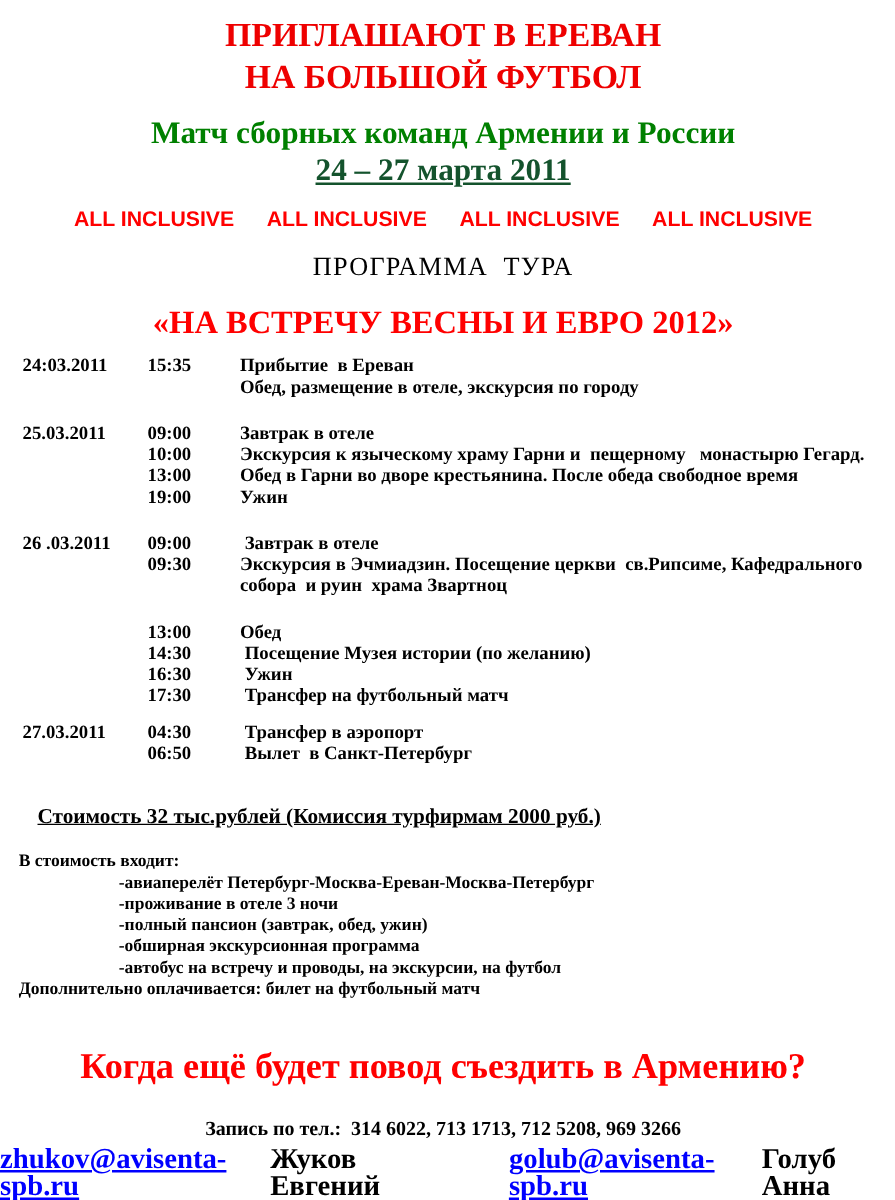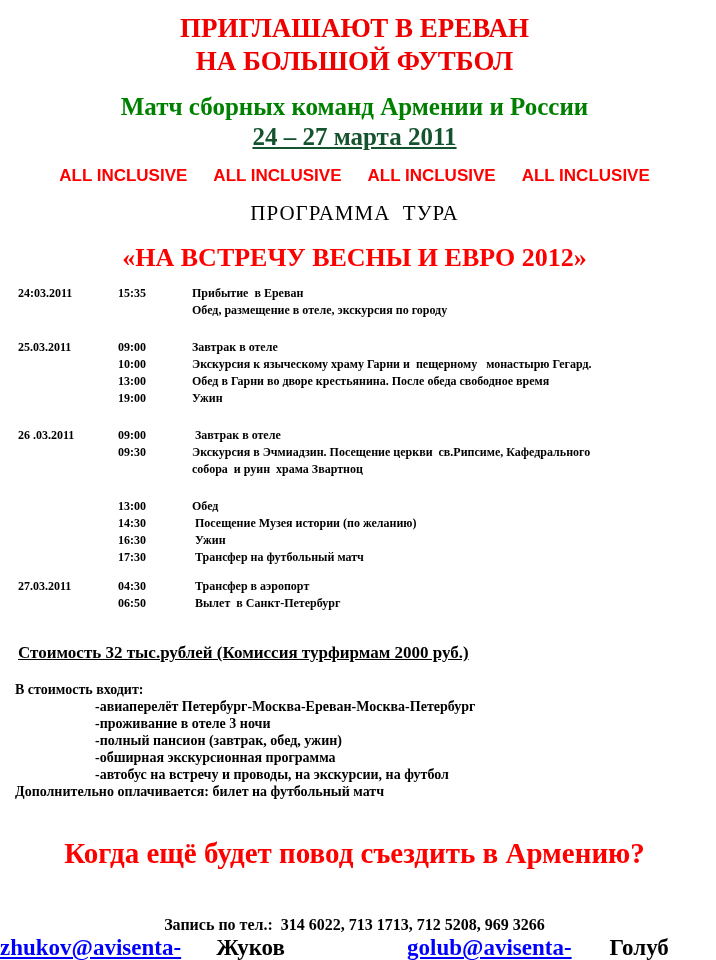--- a/index.html
+++ b/index.html
@@ -41,47 +41,47 @@
   }
   .slogan{
     margin-top:16px;
     font-size:26px;line-height:31px;font-weight:bold;
     color:#ff0000;
   }
   
   .schedule{
     margin-top:12px;
     padding-left:18px;padding-right:8px;
-    font-size:12px;font-weight:bold;
+    font-size:15px;font-weight:bold;
   }
   .srow{display:flex;line-height:17px;}
   .srow .c-date{width:100px;flex:none;white-space:pre;}
   .srow .c-time{width:74px;flex:none;white-space:pre;}
   .srow .c-desc{flex:1;white-space:pre;}
   .srow.spacer{height:20px;}
   .srow.spacer-sm{height:12px;}
   
   .price-line{
-    margin-top:30px;padding-left:18px;
+    margin-top:30px;padding-left:30px;
     font-size:17px;line-height:21px;font-weight:bold;
     text-decoration:underline;
   }
   .cost-block{
     margin-top:18px;padding-left:15px;
     font-size:14px;line-height:17px;font-weight:bold;
   }
   .cost-block .indent{padding-left:80px;white-space:pre;}
   
   .question{
     margin-top:36px;
     font-size:29px;line-height:35px;font-weight:bold;
     color:#ff0000;
   }
   .phone-line{
-    margin-top:44px;
+    margin-top:23px;
     font-size:16px;line-height:20px;font-weight:bold;
     white-space:pre;
   }
   .contacts{
     margin-top:2px;
     display:flex;align-items:baseline;
     font-size:23px;line-height:22px;font-weight:bold;
   }
   .contacts a{color:#0000ff;text-decoration:underline;}
   .contacts .name{margin-left:13px;}

